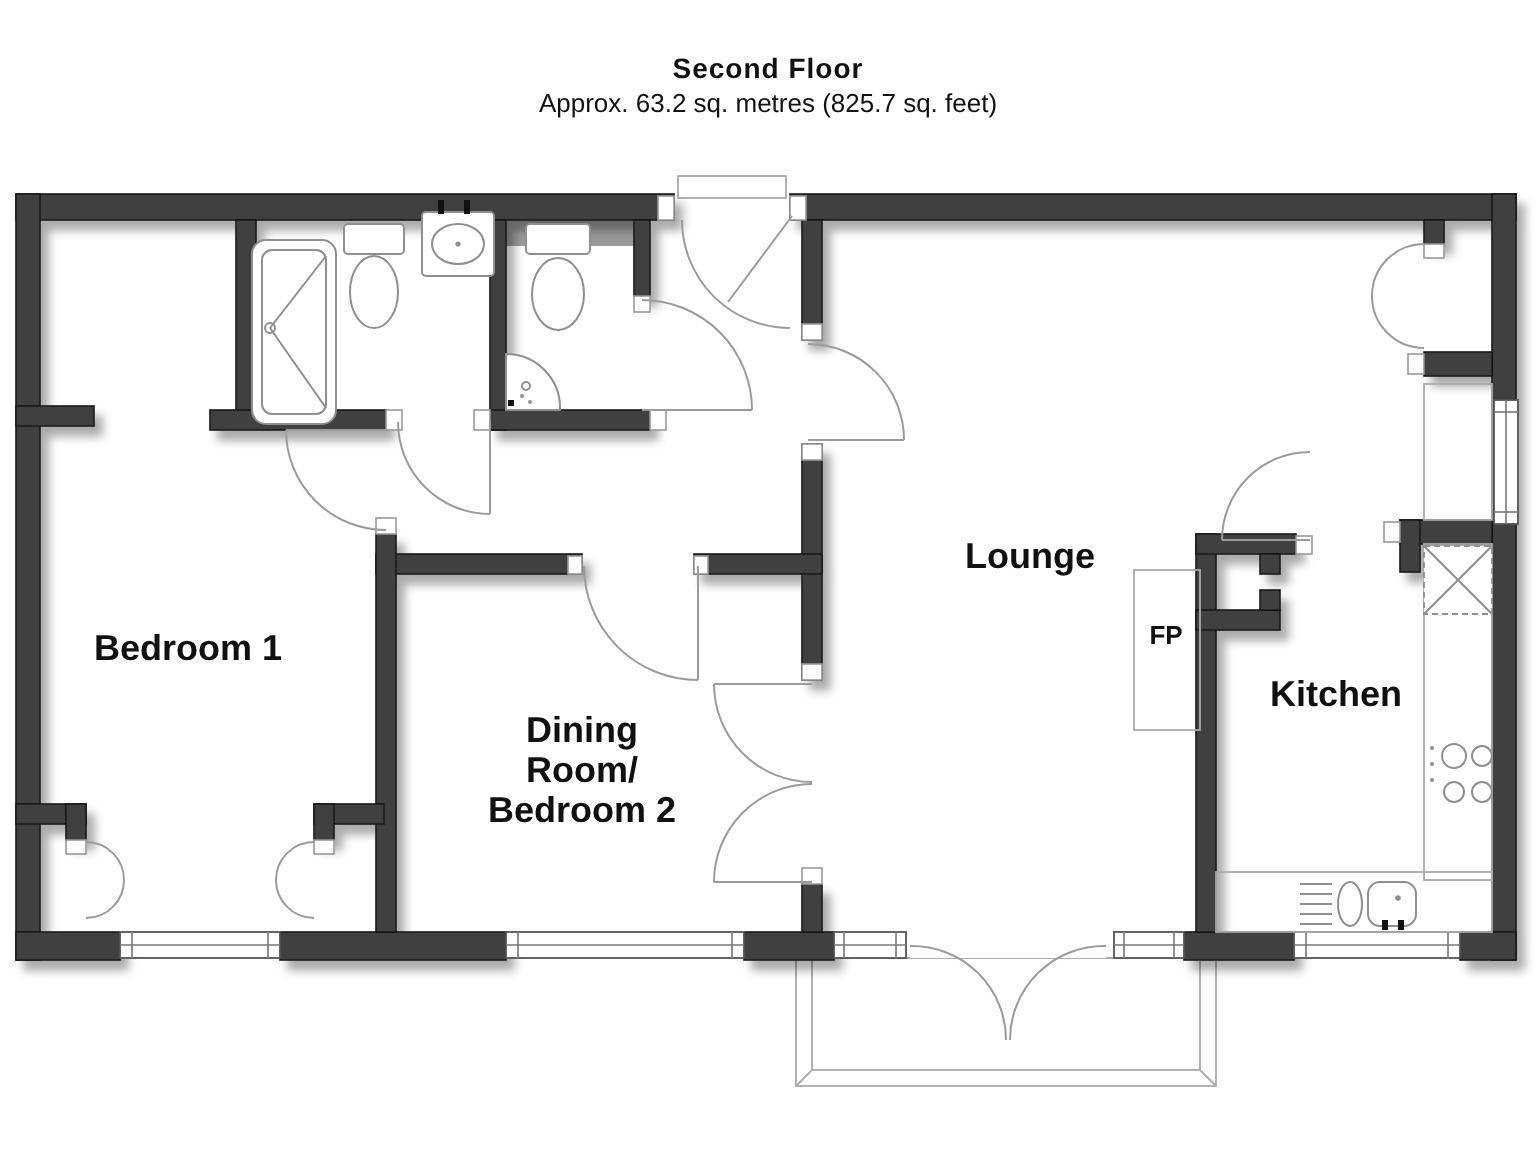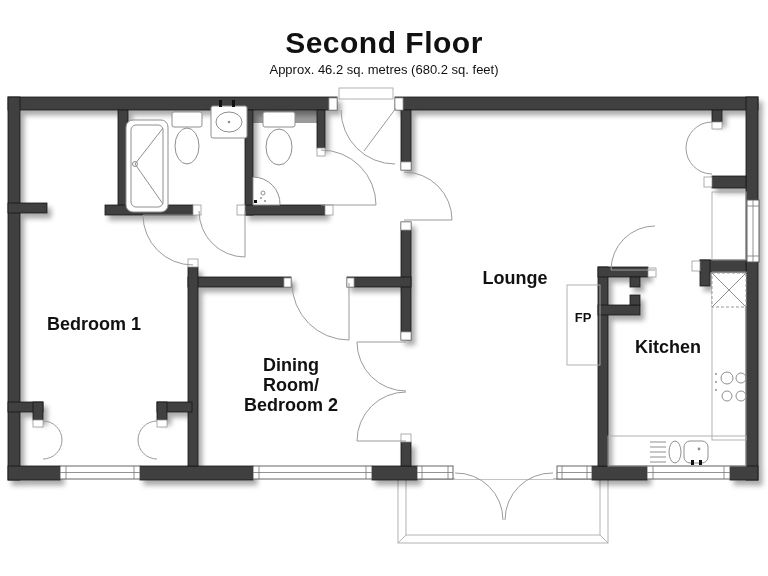--- a/index.html
+++ b/index.html
@@ -1,39 +1,39 @@
 <!DOCTYPE html>
 <html><head>
 <meta charset="utf-8">
 <style>
   html,body{margin:0;padding:0;background:#ffffff;}
   #page{position:relative;width:768px;height:576px;background:#fff;overflow:hidden;
         font-family:"Liberation Sans", sans-serif;}
   .hdr{position:absolute;top:26px;left:0;width:768px;text-align:center;color:#111;}
-  .hdr h1{margin:0;font-size:30px;font-weight:bold;letter-spacing:.5px;}
+  .hdr h1{margin:0;font-size:14px;font-weight:bold;letter-spacing:.5px;}
   .hdr p{margin:2px 0 0 0;font-size:13px;}
   svg text{font-family:"Liberation Sans", sans-serif;fill:#111;}
   .roomlbl{font-size:18px;font-weight:bold;}
   .fplbl{font-size:13px;font-weight:bold;}
   .wall{fill:#404040;stroke:#181818;stroke-width:0.8;}
   .cap{fill:#ffffff;stroke:#9a9a9a;stroke-width:0.8;}
   .fix{fill:#ffffff;stroke:#8f8f8f;stroke-width:1;}
   .fixln{fill:none;stroke:#8f8f8f;stroke-width:1;}
   .arc{fill:none;stroke:#9b9b9b;stroke-width:1;}
   .win{fill:#ffffff;stroke:#555555;stroke-width:0.9;}
   .winln{stroke:#777;stroke-width:0.8;}
   .thin{fill:none;stroke:#aaaaaa;stroke-width:0.9;}
 </style>
 </head>
 <body>
 
 <div id="page">
   <div class="hdr">
     <h1>Second Floor</h1>
-    <p>Approx. 46.2 sq. metres (680.2 sq. feet)</p>
+    <p>Approx. 63.2 sq. metres (825.7 sq. feet)</p>
   </div>
 
   <svg width="768" height="576" viewBox="0 0 768 576">
     <defs>
       <filter id="wsh" x="-10%" y="-10%" width="130%" height="130%">
         <feDropShadow dx="4" dy="5" stdDeviation="2.5" flood-color="#000000" flood-opacity="0.33"></feDropShadow>
       </filter>
     </defs>
 
     <g>

